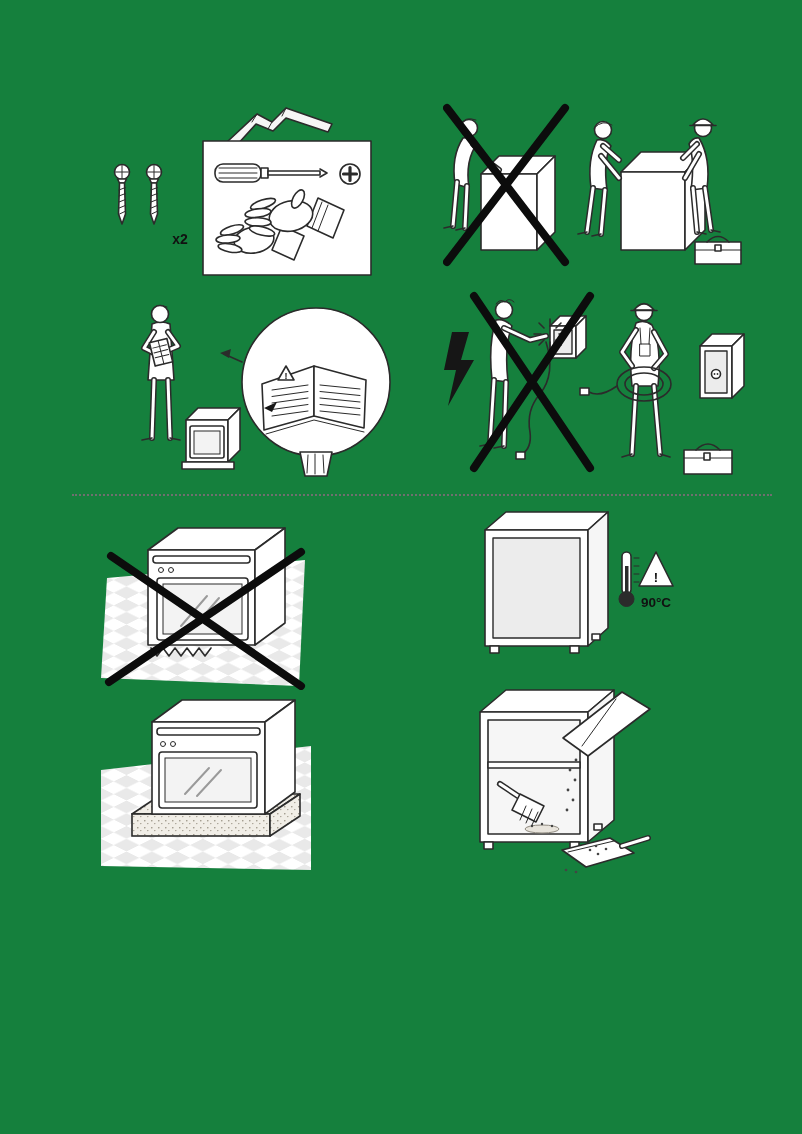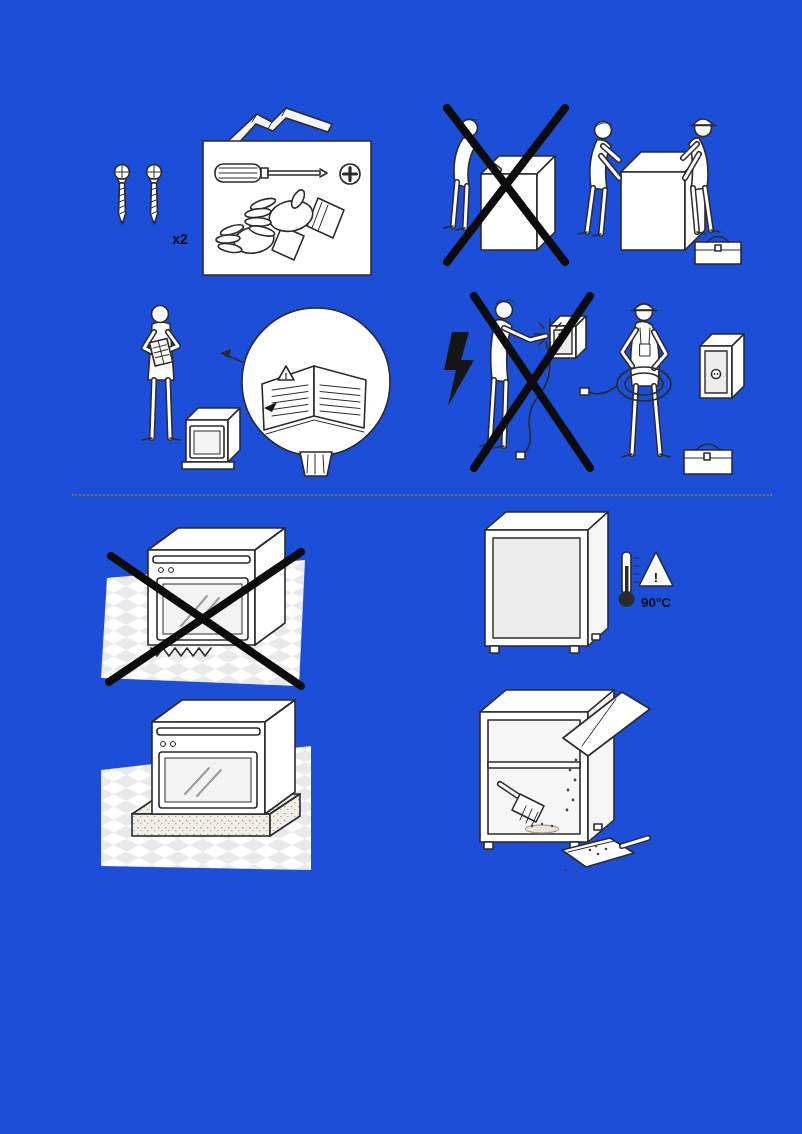--- a/index.html
+++ b/index.html
@@ -1,17 +1,17 @@
 <!DOCTYPE html>
 <html><head>
 <meta charset="utf-8">
 <style>
   * { margin:0; padding:0; box-sizing:border-box; }
   html,body { background:#ffffff; font-family:"Liberation Sans", sans-serif; }
-  .page { position:relative; width:802px; height:1134px; background:#1d4ed8; overflow:hidden; margin:0 auto; }
+  .page { position:relative; width:802px; height:1134px; background:#15803d; overflow:hidden; margin:0 auto; }
   .panel { position:absolute; }
   svg text { font-family:"Liberation Sans", sans-serif; fill:#111111; }
   .ln   { fill:none;    stroke:#2b2b2b; stroke-width:1.6; stroke-linecap:round; stroke-linejoin:round; }
   .thin { stroke-width:1; }
   .fw   { fill:#ffffff; stroke:#2b2b2b; stroke-width:1.6; stroke-linejoin:round; }
   .fl   { fill:#ececec; stroke:#2b2b2b; stroke-width:1.4; stroke-linejoin:round; }
   .fg   { fill:#f6f6f6; stroke:#2b2b2b; stroke-width:1.6; stroke-linejoin:round; }
   .limb-o { fill:none; stroke:#2b2b2b; stroke-width:6;  stroke-linecap:round; stroke-linejoin:round; }
   .limb-i { fill:none; stroke:#ffffff; stroke-width:3;  stroke-linecap:round; stroke-linejoin:round; }
   .cross  { stroke:#0c0c0c; stroke-width:8; stroke-linecap:round; fill:none; }

